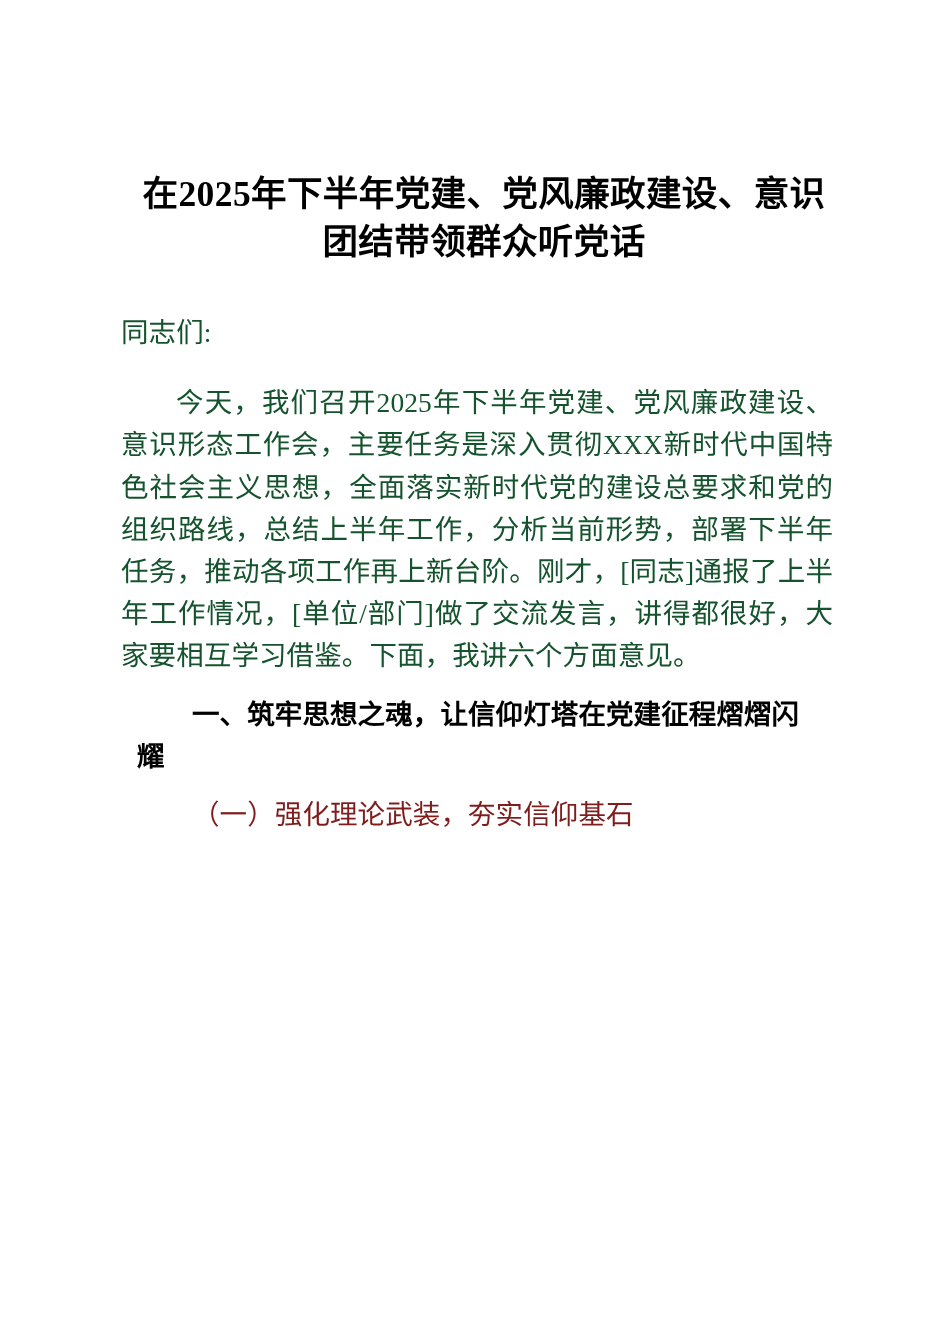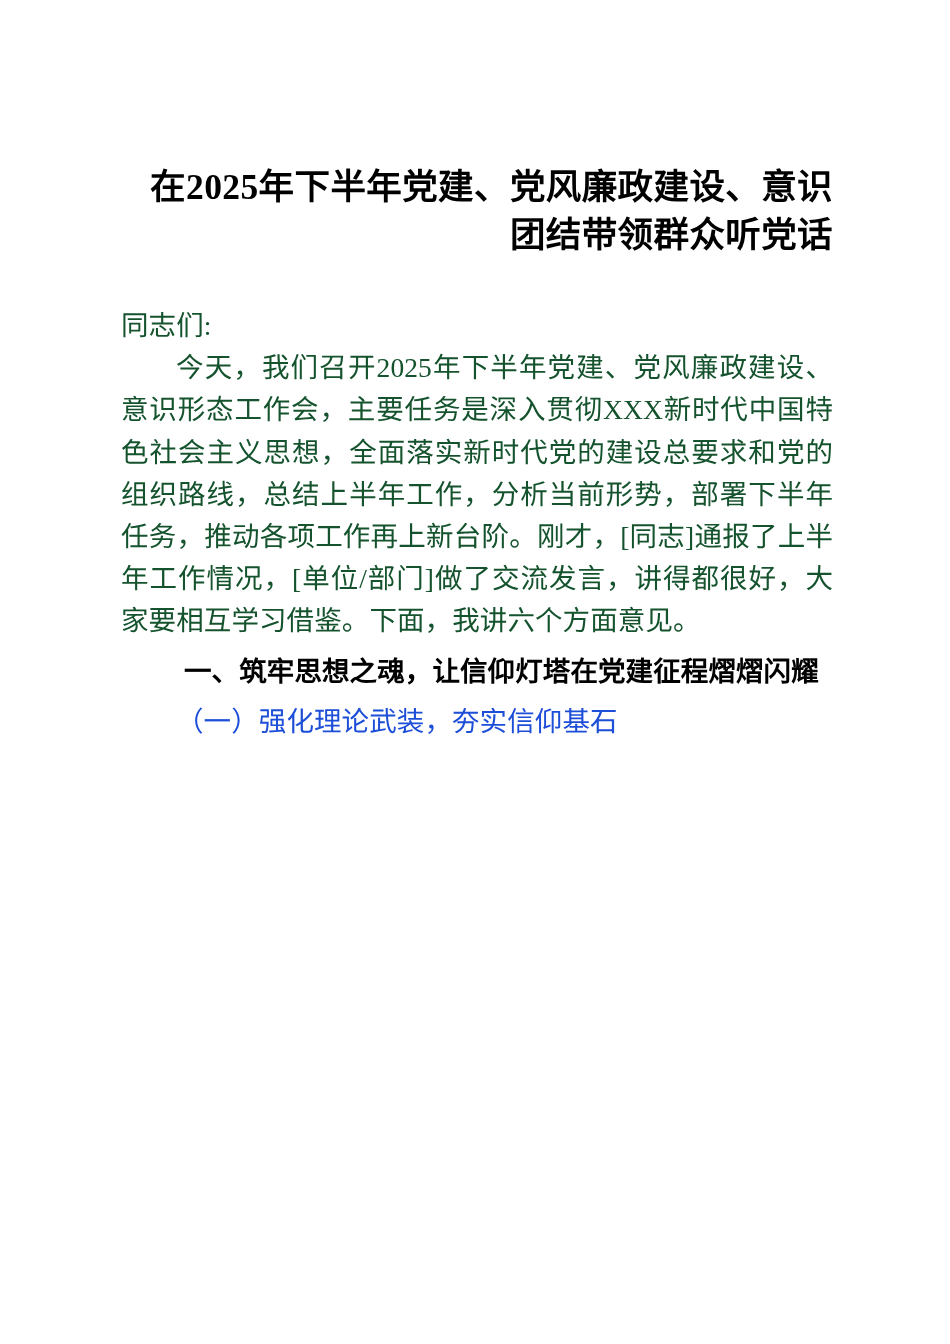--- a/index.html
+++ b/index.html
@@ -26,23 +26,23 @@
     width: 712px;
   }
 
   
   .doc-title {
     font-family: "Liberation Serif", "DejaVu Serif", serif;
     font-weight: bold;
     font-size: 35.5px;
     line-height: 48px;
     color: #000000;
-    text-align: right;
+    text-align: center;
     letter-spacing: 0.4px;
-    margin: 0;
+    margin: 7px;
     padding-top: 163px;
     width: 712px;
   }
 
   .doc-title .t-line {
     display: block;
     white-space: nowrap;
   }
 
   
@@ -58,51 +58,52 @@
     margin: 0;
     text-align: justify;
     text-justify: inter-ideograph;
     text-align-last: left;
     letter-spacing: 0.1px;
     word-break: break-all;
   }
 
   p.para.indent {
     text-indent: 2em;
+    margin-top: 28px;
   }
 
   p.para.no-indent {
     text-indent: 0;
   }
 
   
   p.para.loose {
     letter-spacing: 0.1px;
   }
 
   
   p.heading-1 {
     font-family: "Liberation Sans", "DejaVu Sans", sans-serif;
     font-weight: bold;
     font-size: 27.5px;
     line-height: 42.2px;
     color: #000000;
-    margin: 8px;
+    margin: 16px;
     text-indent: 2em;
     letter-spacing: 0.1px;
     word-break: break-all;
   }
 
   
   p.heading-2 {
     font-family: "Liberation Serif", "DejaVu Serif", serif;
     font-size: 27.5px;
     line-height: 42.2px;
-    color: #1d4ed8;
-    margin: 0;
+    color: #7f1d1d;
+    margin: 16px;
     text-indent: 2em;
     letter-spacing: 0.1px;
     word-break: break-all;
   }
 </style>
 </head>
 <body>
 
 <div class="page">
   <div class="content">

